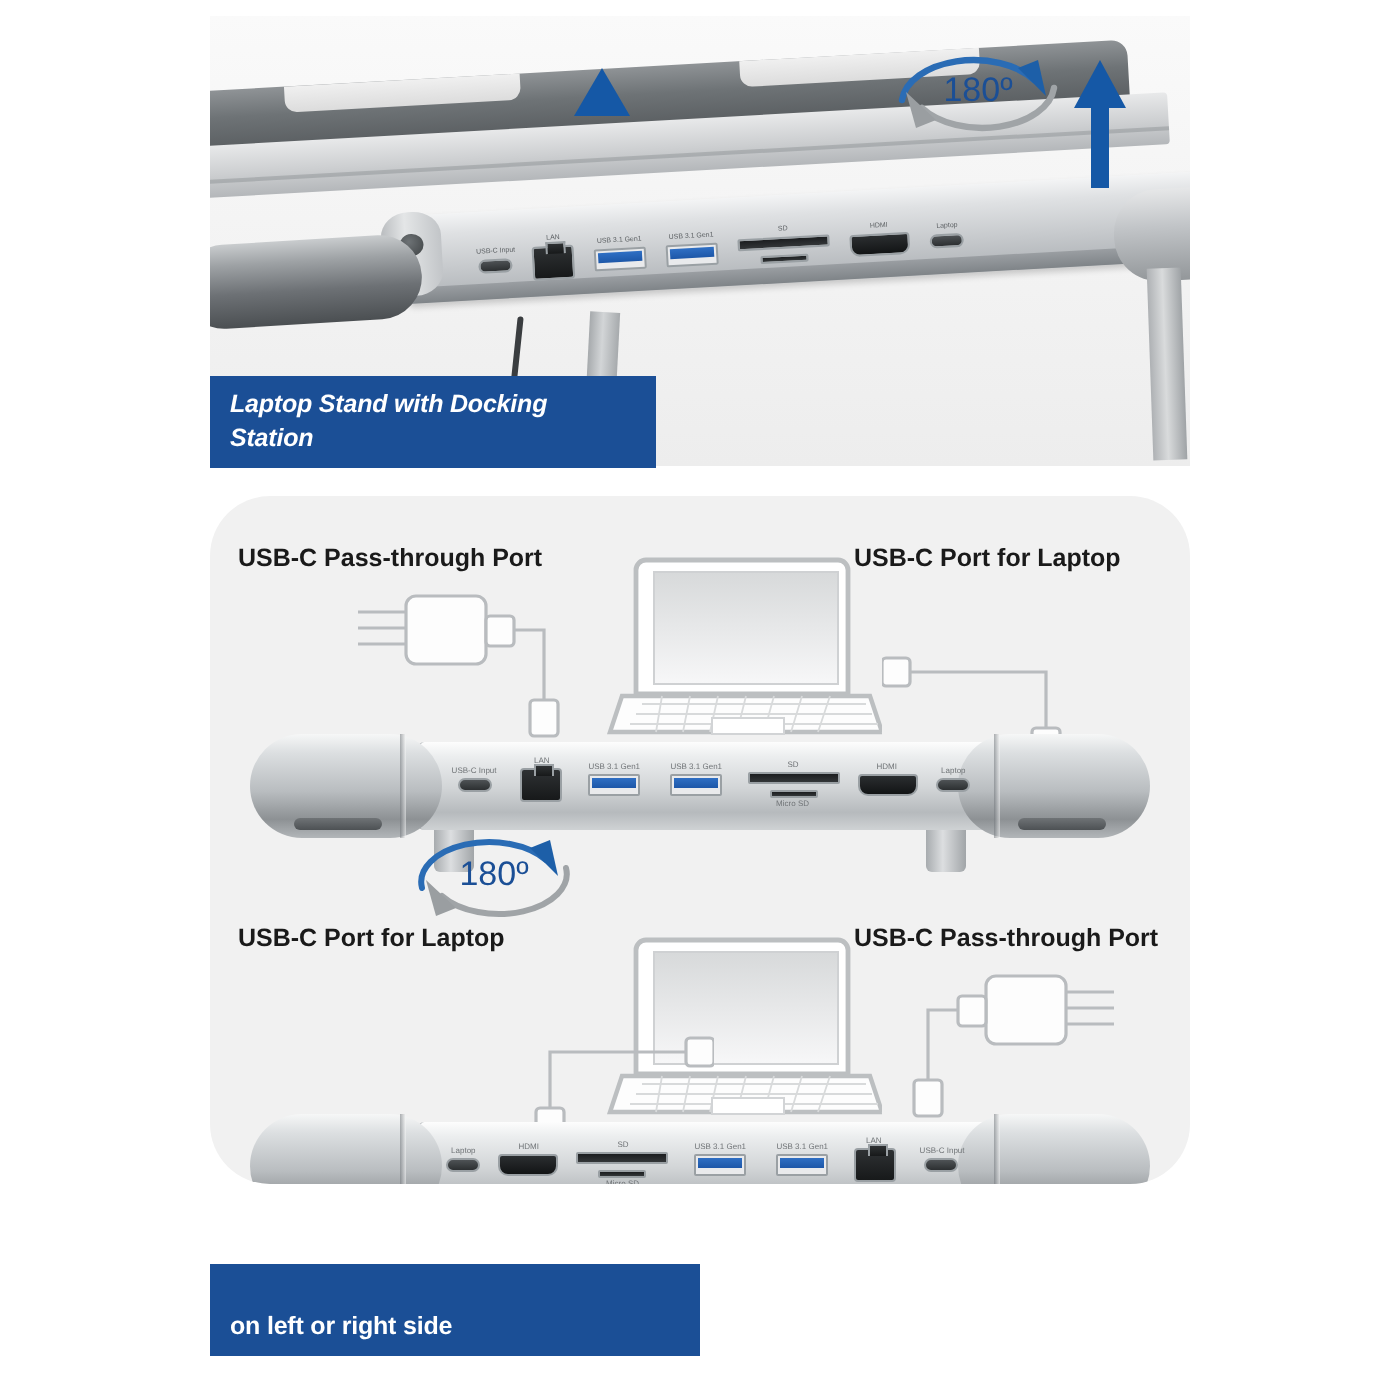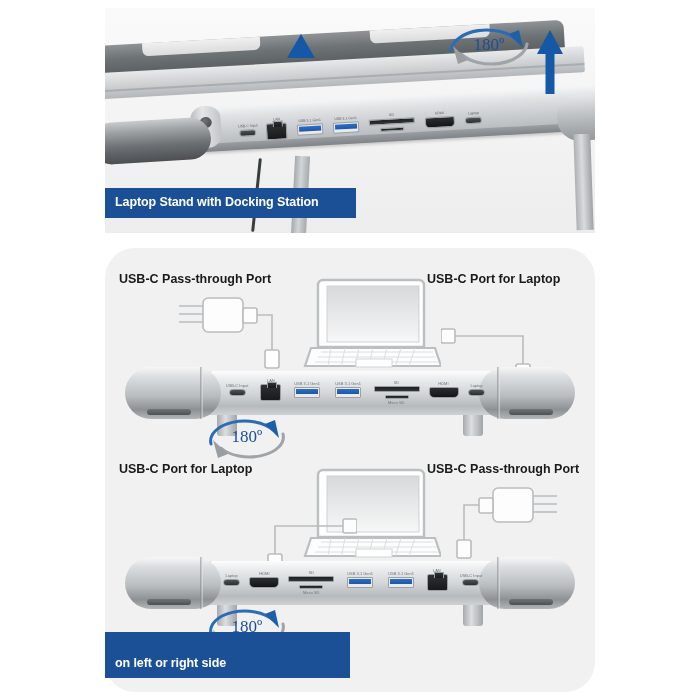--- a/index.html
+++ b/index.html
@@ -21,39 +21,39 @@
   .panel-top {
     position: absolute;
     left: 105px; top: 8px;
     width: 490px; height: 225px;
     background: #f2f2f2;
     overflow: hidden;
   }
   .panel-bottom {
     position: absolute;
     left: 105px; top: 248px;
-    width: 490px; height: 444px;
+    width: 490px; height: 344px;
     background: #f1f1f1;
     overflow: hidden;
     border-radius: 30px;
   }
 
   
   .caption {
     position: absolute;
     background: #1b4f96;
     color: #ffffff;
     font-weight: bold;
     font-size: 12.5px;
     line-height: 16.5px;
     padding: 6px 10px 7px 10px;
     letter-spacing: -0.1px;
     white-space: pre-line;
   }
-  .caption-top { left: 105px; top: 188px; width: 251px; }
+  .caption-top { left: 105px; top: 188px; width: 223px; font-style: italic; }
   .caption-bottom { left: 105px; top: 632px; width: 245px; }
 
   
   .photo-scene { position: absolute; inset: 0; }
   .ts-bg-grad {
     position: absolute; left: 0; top: 0; width: 490px; height: 225px;
     background: linear-gradient(180deg,#fafafa 0%,#f4f4f4 45%,#ededed 100%);
   }
   
   .ts-laptop {
@@ -276,21 +276,21 @@
 
   
   .rot {
     position: absolute;
     width: 92px; height: 46px;
   }
   .rot-txt {
     position: absolute; left: 50%; top: 50%;
     transform: translate(-50%,-48%);
     font-size: 17px; font-weight: normal;
-    color: #1b4f96; letter-spacing: 0px; font-family: Liberation Serif, serif;
+    color: #1b4f96; letter-spacing: 0px;
   }
 
   
   .callout {
     position: absolute;
     font-size: 12.5px; font-weight: bold;
     color: #1a1a1a;
     white-space: nowrap;
   }
 

